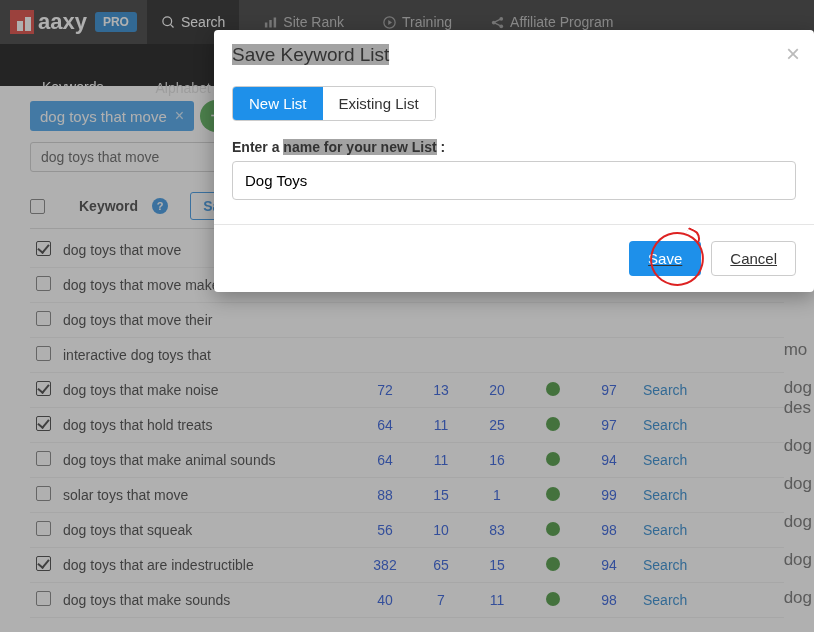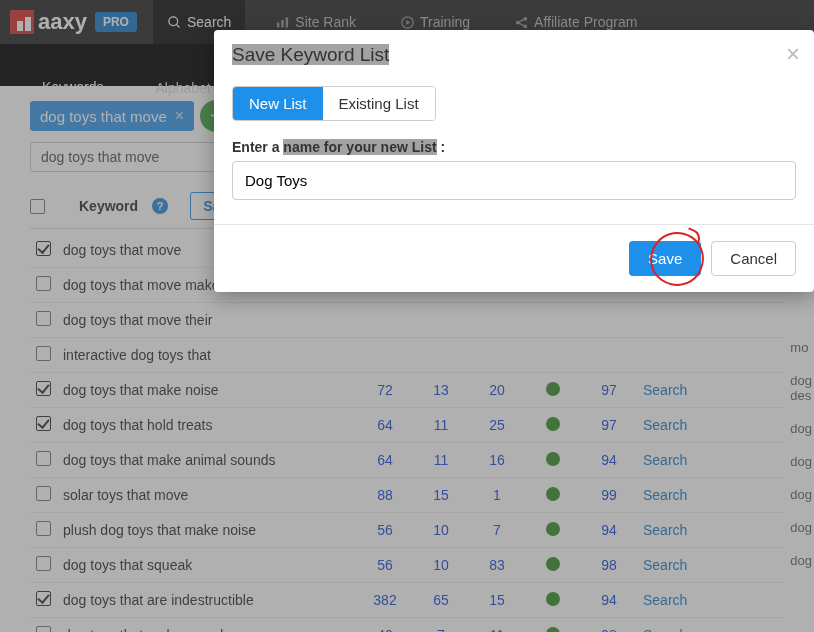--- a/index.html
+++ b/index.html
@@ -14,21 +14,21 @@
     position: relative;
   }
   
   .topbar {
     background: #2b2b2b;
     height: 44px;
     display: flex;
     align-items: center;
     padding: 0 10px;
     color: #aaa;
-    gap: 16px;
+    gap: 10px;
   }
   .logo {
     display: flex; align-items: center; gap: 2px;
     font-size: 22px; font-weight: 600; color: #fff;
   }
   .logo-mark {
     width: 24px; height: 24px; background: #d9362f; position: relative;
     display: inline-block; margin-right: 2px;
   }
   .logo-mark::before {
@@ -135,21 +135,21 @@
     padding:8px 16px; font-size:15px; cursor:pointer; background:#fff;
   }
   .tab.active { background:#1e90ea; color:#fff; }
   .field-label { font-weight:700; font-size:14px; margin-bottom:6px; }
   .text-input {
     width:100%; border:1px solid #ccc; border-radius:4px;
     padding:10px 12px; font-size:15px;
   }
   .modal-footer {
     border-top:1px solid #e5e5e5; padding:16px 18px;
-    display:flex; justify-content:flex-end; gap:10px; position:relative;
+    display:flex; justify-content:flex-end; gap:10px; position:relative;text-decoration:underline;
   }
   .btn {
     padding:8px 18px; border-radius:4px; font-size:15px; cursor:pointer;
     border:1px solid transparent;
   }
   .btn-primary { background:#1e90ea; color:#fff; }
   .btn-default { background:#fff; border:1px solid #ccc; color:#333; }
   .red-circle {
     position:absolute; width:54px; height:54px;
     border:2px solid #d22; border-radius:50% 50% 48% 52% / 52% 48% 52% 48%;
@@ -157,21 +157,21 @@
     pointer-events:none;
   }
   .red-tail {
     position:absolute; width:16px; height:10px;
     border-top:2px solid #d22; border-right:2px solid #d22;
     right:112px; bottom:52px; transform:rotate(25deg);
     border-top-right-radius:10px;
     pointer-events:none;
   }
   .side-snips {
-    position:absolute; right:0; top:340px; font-size:13px; color:#666;
+    position:absolute; right:0; top:340px; font-size:17px; color:#666;
     display:flex; flex-direction:column; gap:18px; padding-right:2px;
   }
 </style>
 </head>
 <body>
 
 <div class="topbar">
   <div class="logo">
     <span class="logo-mark"></span>
     <span>aaxy</span>
@@ -290,30 +290,20 @@
           <td class="kw-col">solar toys that move</td>
           <td class="num">88</td>
           <td class="num">15</td>
           <td class="num">1</td>
           <td class="num"><span class="dot"></span></td>
           <td class="num">99</td>
           <td><span class="search-link">Search</span></td>
         </tr>
         <tr>
           <td style="width:22px"><span class="checkbox"></span></td>
-          <td class="kw-col">plush dog toys that make noise</td>
-          <td class="num">56</td>
-          <td class="num">10</td>
-          <td class="num">7</td>
-          <td class="num"><span class="dot"></span></td>
-          <td class="num">94</td>
-          <td><span class="search-link">Search</span></td>
-        </tr>
-        <tr>
-          <td style="width:22px"><span class="checkbox"></span></td>
           <td class="kw-col">dog toys that squeak</td>
           <td class="num">56</td>
           <td class="num">10</td>
           <td class="num">83</td>
           <td class="num"><span class="dot"></span></td>
           <td class="num">98</td>
           <td><span class="search-link">Search</span></td>
         </tr>
         <tr>
           <td style="width:22px"><span class="checkbox checked"></span></td>

